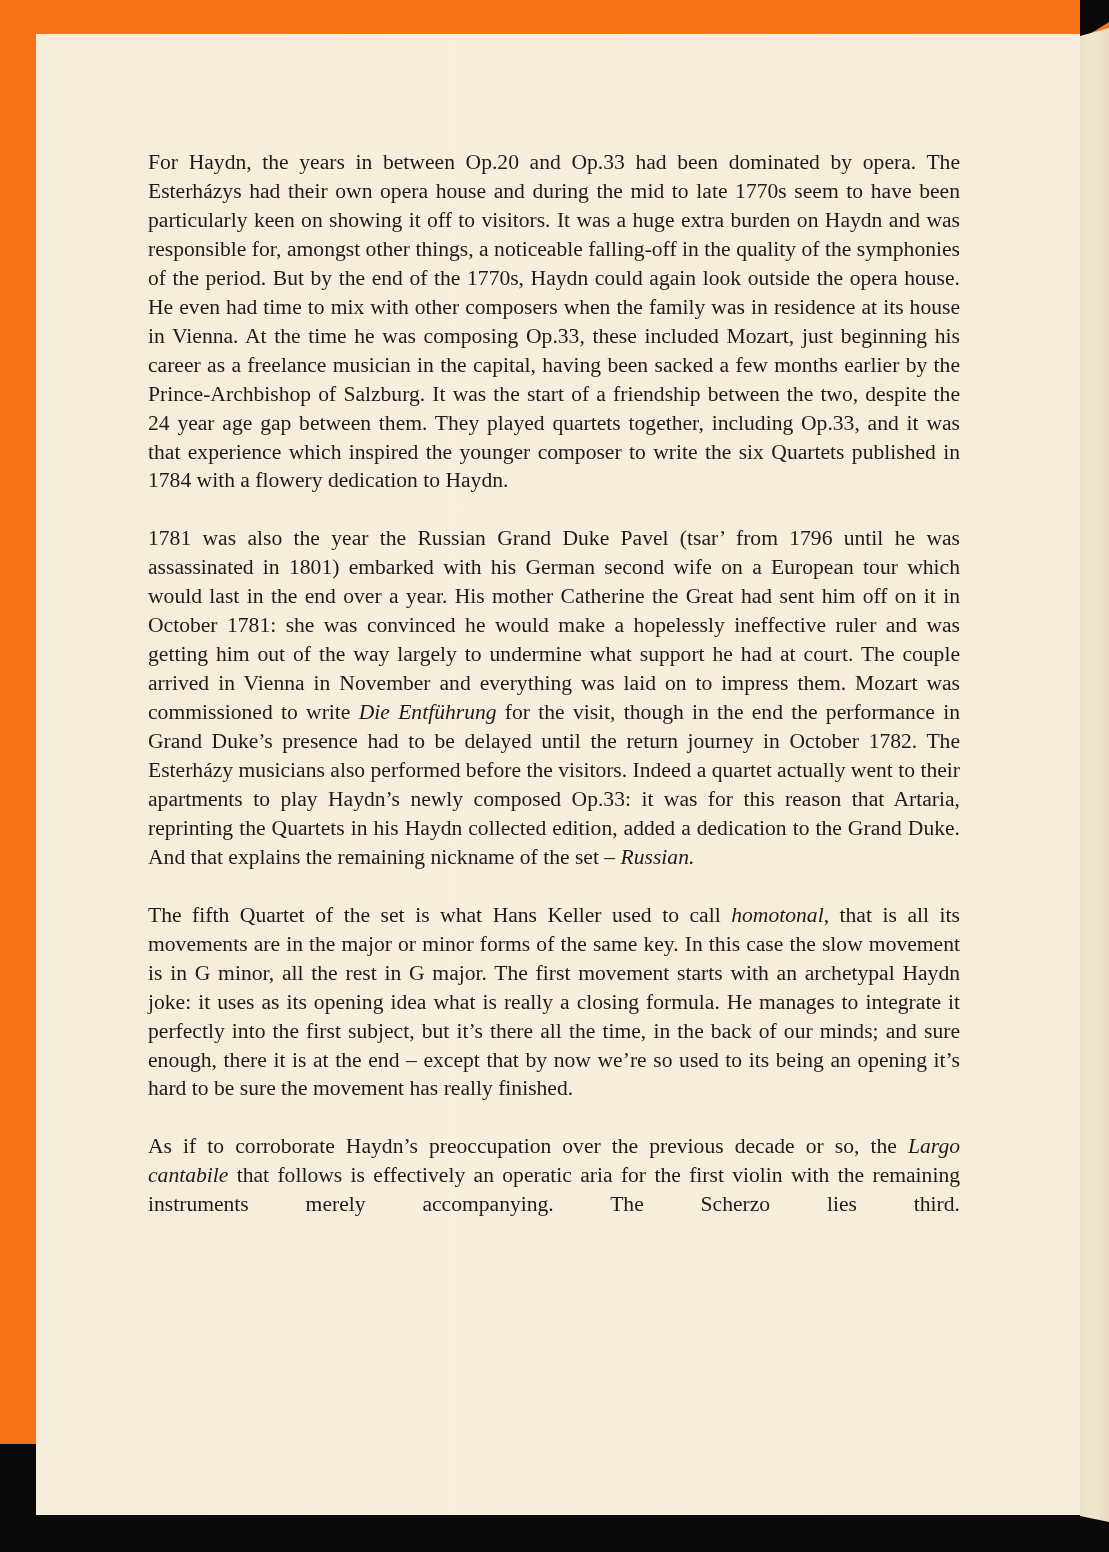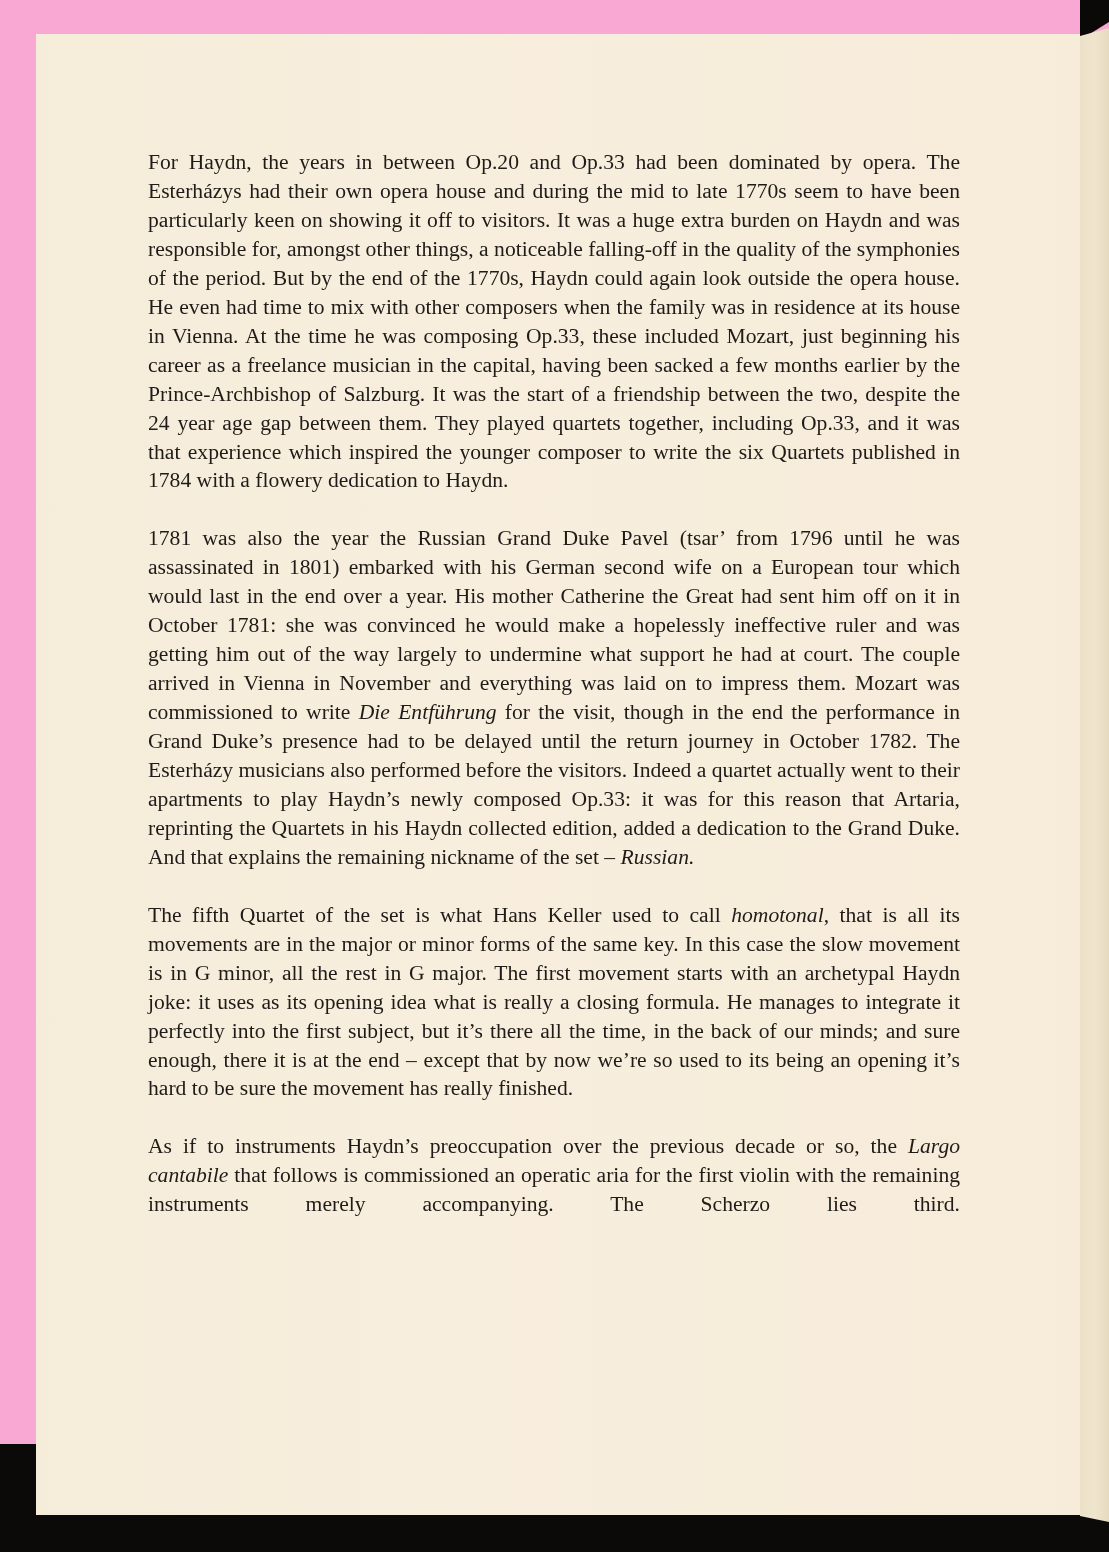--- a/index.html
+++ b/index.html
@@ -7,21 +7,21 @@
       padding: 0;
       width: 1109px;
       height: 1552px;
       background: #0c0909;
       overflow: hidden;
     }
     .scan {
       position: relative;
       width: 1109px;
       height: 1444px;
-      background: #f9a8d4;
+      background: #f97316;
     }
     .page {
       position: absolute;
       left: 36px;
       top: 34px;
       width: 1044px;
       height: 1481px;
       background: linear-gradient(90deg, #f6ecda 0%, #f8eedd 40%, #f7ecda 100%);
     }
     .page-edge {
@@ -69,15 +69,15 @@
 
 <div class="scan">
   <div class="page-edge-top"></div>
   <div class="page-edge"></div>
   <div class="page"></div>
 
   <div class="text-block">
     <p class="para"><span>For Haydn, the years in between Op.20 and Op.33 had been dominated by opera. The Esterházys had their own opera house and during the mid to late 1770s seem to have been particularly keen on showing it off to visitors.  It was a huge extra burden on Haydn and was responsible for, amongst other things, a noticeable falling-off in the quality of the symphonies of the period.  But by the end of the 1770s, Haydn could again look outside the opera house.  He even had time to mix with other composers when the family was in residence at its house in Vienna.  At the time he was composing Op.33, these included Mozart, just beginning his career as a freelance musician in the capital, having been sacked a few months earlier by the Prince-Archbishop of Salzburg.  It was the start of a friendship between the two, despite the 24 year age gap between them.  They played quartets together, including Op.33, and it was that experience which inspired the younger composer to write the six Quartets published in 1784 with a flowery dedication to Haydn.</span></p>
     <p class="para"><span>1781 was also the year the Russian Grand Duke Pavel (tsar’ from 1796 until he was assassinated in 1801) embarked with his German second wife on a European tour which would last in the end over a year.  His mother Catherine the Great had sent him off on it in October 1781: she was convinced he would make a hopelessly ineffective ruler and was getting him out of the way largely to undermine what support he had at court.  The couple arrived in Vienna in November and everything was laid on to impress them.  Mozart was commissioned to write </span><em>Die Entführung</em><span> for the visit, though in the end the performance in Grand Duke’s presence had to be delayed until the return journey in October 1782.  The Esterházy musicians also performed before the visitors.  Indeed a quartet actually went to their apartments to play Haydn’s newly composed Op.33: it was for this reason that Artaria, reprinting the Quartets in his Haydn collected edition, added a dedication to the Grand Duke. And that explains the remaining nickname of the set – </span><em>Russian.</em></p>
     <p class="para"><span>The fifth Quartet of the set is what Hans Keller used to call </span><em>homotonal</em><span>, that is all its movements are in the major or minor forms of the same key.  In this case the slow movement is in G minor, all the rest in G major.  The first movement starts with an archetypal Haydn joke: it uses as its opening idea what is really a closing formula.  He manages to integrate it perfectly into the first subject, but it’s there all the time, in the back of our minds; and sure enough, there it is at the end – except that by now we’re so used to its being an opening it’s hard to be sure the movement has really finished.</span></p>
-    <p class="para"><span>As if to instruments Haydn’s preoccupation over the previous decade or so, the </span><em>Largo cantabile</em><span> that follows is commissioned an operatic aria for the first violin with the remaining instruments merely accompanying.  The Scherzo lies third.</span></p>
+    <p class="para"><span>As if to corroborate Haydn’s preoccupation over the previous decade or so, the </span><em>Largo cantabile</em><span> that follows is effectively an operatic aria for the first violin with the remaining instruments merely accompanying.  The Scherzo lies third.</span></p>
   </div>
 </div>
 
 </body></html>

